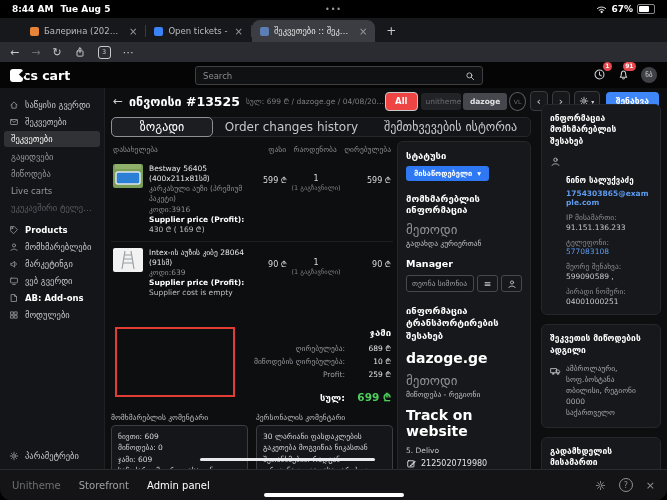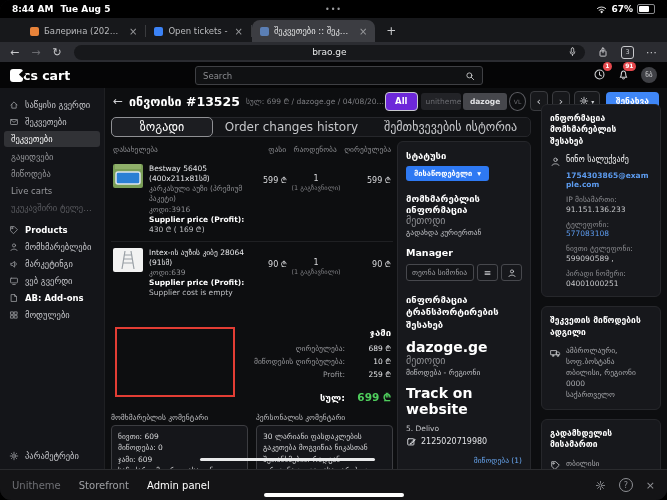--- a/index.html
+++ b/index.html
@@ -63,21 +63,21 @@
 
   
   .orderheader{position:absolute;left:105px;right:0;top:88px;height:26px;
     display:flex;align-items:center;padding:0 8px;background:#0d0e10;}
   .back{font-size:12px;color:#d0d1d4;margin-right:6px;}
   .ordertitle{font-size:12.5px;font-weight:bold;color:#fff;white-space:nowrap;}
   .ordermeta{font-size:7.5px;color:#7d7e82;margin-left:6px;white-space:nowrap;overflow:hidden;
     text-overflow:ellipsis;max-width:150px;}
   .oh-spacer{flex:1;}
   .btn-all{height:17px;padding:0 9px;border:1.5px solid #c9cace;border-radius:4px;
-    background:#6d28d9;color:#fff;font-size:8.5px;font-weight:bold;display:flex;align-items:center;}
+    background:#ef4444;color:#fff;font-size:8.5px;font-weight:bold;display:flex;align-items:center;}
   .chip-dim{height:17px;padding:0 5px;margin-left:3px;background:#222327;color:#6a6b70;
     font-size:7.5px;border-radius:3px;display:flex;align-items:center;max-width:34px;overflow:hidden;}
   .chip-sel{height:17px;padding:0 7px;margin-left:2px;background:#46474c;color:#e2e3e5;
     font-size:7.5px;font-weight:bold;border-radius:3px;display:flex;align-items:center;}
   .chip-circle{width:17px;height:17px;margin-left:2px;border:1px solid #5a5b60;border-radius:50%;
     color:#6a6b70;font-size:6px;display:flex;align-items:center;justify-content:center;}
   .sqbtn{width:19px;height:18px;margin-left:4px;background:#17181b;border:1px solid #3a3b3f;
     border-radius:4px;color:#cfd0d4;font-size:11px;display:flex;align-items:center;justify-content:center;}
   .gearbtn{width:28px;gap:2px;font-size:6px;}
   .btn-save{height:19px;margin-left:6px;padding:0 10px;background:#3f87f8;border-radius:4px;
@@ -138,38 +138,38 @@
   .comm .clabel{font-size:7.5px;color:#c0c1c4;margin-bottom:3px;}
   .cbox{border:1px solid #3c3d41;border-radius:4px;background:#15161a;padding:5px 6px;
     font-size:7.5px;color:#d8d9db;line-height:1.55;white-space:pre-line;min-height:56px;}
 
   
   .status-card{flex:1;margin-left:4px;background:#17181c;border:1px solid #26272b;
     border-radius:6px;padding:8px 8px 6px;box-sizing:border-box;}
   .h1{font-size:9.5px;font-weight:bold;color:#fff;}
   .statusbtn{display:inline-flex;align-items:center;gap:5px;height:15px;padding:0 8px;
     margin-top:5px;background:#2e79f3;border-radius:3px;color:#fff;font-size:7.5px;font-weight:bold;}
-  .lbl{font-size:10px;color:#8e8f93;}
+  .lbl{font-size:13px;color:#8e8f93;margin-top:7px;}
   .val{font-size:7.5px;color:#c3c4c8;margin-top:2px;}
   .mgr-row{display:flex;gap:3px;margin-top:6px;}
   .mgr-input{flex:1;height:15px;border:1px solid #47484d;border-radius:3px;background:#131417;
     color:#9fa0a4;font-size:7.5px;display:flex;align-items:center;padding:0 5px;}
   .mgr-btn{width:21px;height:17px;border:1px solid #47484d;border-radius:3px;color:#cfd0d4;
     display:flex;align-items:center;justify-content:center;font-size:9px;box-sizing:border-box;}
   .store{font-size:14px;font-weight:bold;color:#fff;margin-top:8px;}
   .trackrow{display:flex;align-items:center;gap:4px;margin-top:3px;color:#e2e3e6;font-size:8px;}
   .shiplink{text-align:right;color:#69a9f5;font-size:7.5px;margin-top:9px;}
 
   
   .rightcol{position:absolute;left:541px;top:104px;width:120px;}
   .rcard{background:#17181c;border:1px solid #26272b;border-radius:6px;padding:8px;margin-bottom:9px;}
   .rtitle{font-size:8.5px;font-weight:bold;color:#fff;line-height:1.35;}
   .rrow{display:flex;gap:5px;margin-top:8px;align-items:flex-start;}
   .rrow svg{flex:0 0 11px;color:#bfc0c4;margin-top:1px;}
-  .rname{font-size:8px;font-weight:normal;color:#fff;}
+  .rname{font-size:8px;font-weight:bold;color:#fff;margin-top:21px;}
   .remail{font-size:7.5px;font-weight:bold;color:#5d9cf0;margin:4px 0 0 16px;word-break:break-all;}
   .rind{margin-left:16px;}
   .rlbl{font-size:7.5px;color:#8e8f93;margin-top:6px;}
   .rval{font-size:7.5px;color:#c7c8cb;margin-top:1px;}
   .rval.blue{color:#5d9cf0;}
   .raddr{font-size:7.5px;color:#a9aaae;line-height:1.45;white-space:pre-line;}
 
   
   .scrollline{position:absolute;left:200px;top:458px;width:175px;height:2.5px;background:#e8e9ea;border-radius:2px;}
   .bottombar{position:absolute;left:0;right:0;bottom:0;height:30px;background:#141416;
@@ -224,27 +224,20 @@
       <span class="ttl">შეკვეთები :: შეკვეთები</span>
       <span class="tclose">×</span>
     </div>
     <div class="newtab">+</div>
   </div>
 
   <div class="addressbar">
     <span class="nav-glyph">←</span>
     <span class="nav-glyph dim">→</span>
     <span class="nav-glyph">↻</span>
-    <div class="urlpill">
-      <span>brao.ge</span>
-      <svg class="ic mic" width="11" height="11" viewBox="0 0 16 16">
-          <rect x="6.2" y="2.5" width="3.6" height="7" rx="1.8"></rect>
-          <path d="M4.5 8.5a3.5 3.5 0 0 0 7 0M8 12v2"></path>
-        </svg>
-    </div>
     <svg class="ic" width="12" height="12" viewBox="0 0 16 16">
         <rect x="4" y="6.5" width="8" height="7" rx="1"></rect>
         <path d="M8 2.5V9M5.8 4.5L8 2.3l2.2 2.2"></path>
       </svg>
     <span class="tabcount">3</span>
     <span class="nav-glyph">⋯</span>
   </div>
 
   <div class="appheader">
     <div class="logo">
@@ -505,21 +498,21 @@
             <circle cx="8" cy="5.5" r="2.5"></circle>
             <path d="M3 13.5c.8-3 9.2-3 10 0"></path>
           </svg>
         <span class="rname">ნინო სალუქვაძე</span>
       </div>
       <div class="remail">1754303865@example.com</div>
       <div class="rind">
         <div class="rlbl">IP მისამართი:</div>
         <div class="rval">91.151.136.233</div>
         <div class="rlbl"><span>ტელეფონი:</span> <span class="rval blue">577083108</span></div>
-        <div class="rlbl">ნივთი ტელეფონი:</div>
+        <div class="rlbl">მეორე შენახვა:</div>
         <div class="rval">599090589 ,</div>
         <div class="rlbl">პირადი ნომერი:</div>
         <div class="rval">04001000251</div>
       </div>
     </div>
 
     <div class="rcard">
       <div class="rtitle">შეკვეთის მიწოდების ადგილი</div>
       <div class="rrow">
         <svg class="ic" width="12" height="12" viewBox="0 0 16 16">

